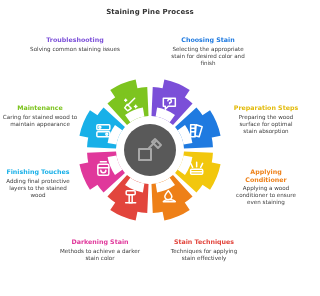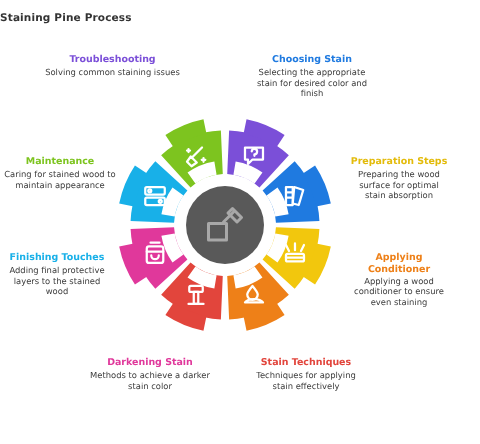--- a/index.html
+++ b/index.html
@@ -5,20 +5,21 @@
   html,body{margin:0;padding:0;}
   body{
     width:300px;height:296px;
     background:#ffffff;
     font-family:"DejaVu Sans","Liberation Sans",sans-serif;
     overflow:hidden;
     position:relative;
   }
   #title{
     position:absolute;left:0;top:8px;width:300px;
+    text-align:center;
     font-size:7px;font-weight:bold;color:#333333;
     letter-spacing:.1px;
   }
   .blk{position:absolute;}
   .blk .hd{
     font-size:6.3px;font-weight:bold;margin-bottom:2px;line-height:7.5px;
   }
   .blk .ds{
     font-size:5.6px;color:#3b3b3b;line-height:7.2px;
   }

